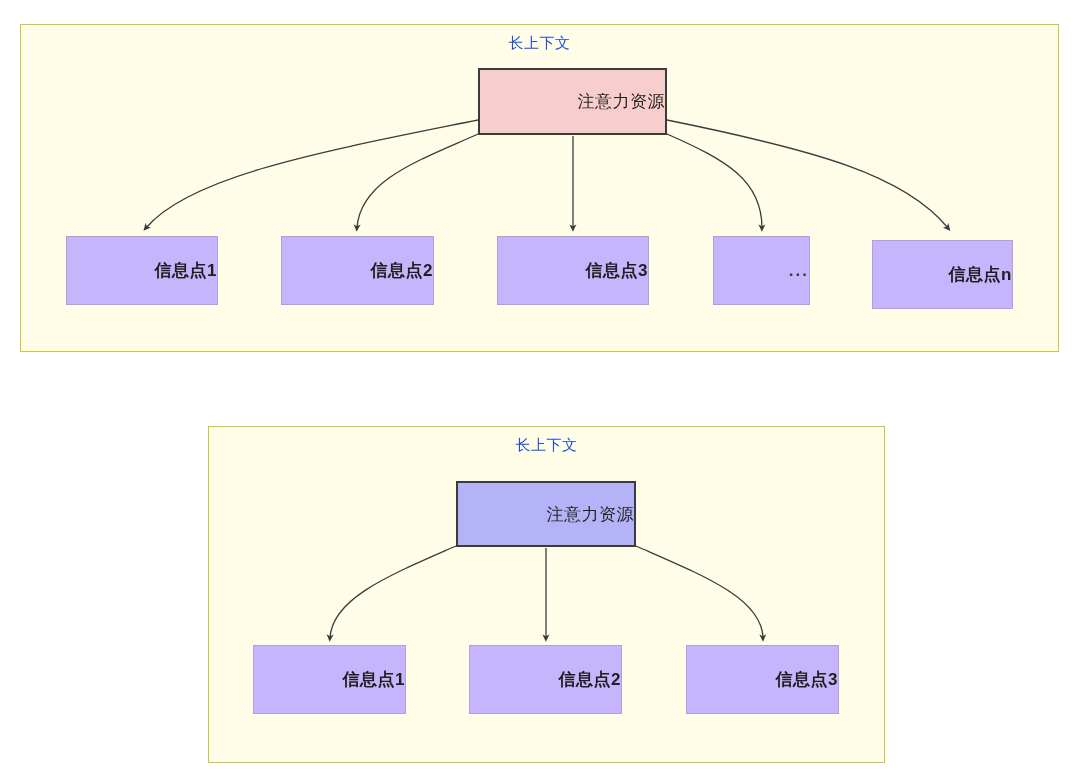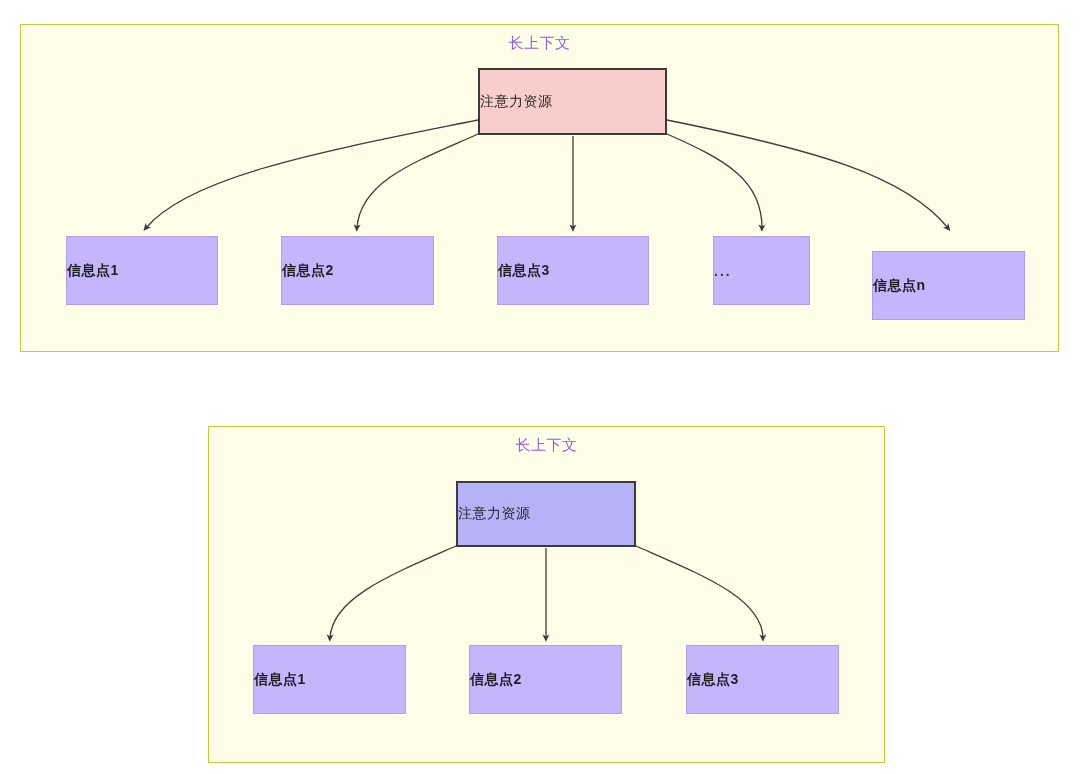--- a/index.html
+++ b/index.html
@@ -20,33 +20,33 @@
   }
   #panel-long{left:20px;top:24px;width:1039px;height:328px;}
   #panel-short{left:208px;top:426px;width:677px;height:337px;}
 
   .panel-title{
     position:absolute;
     width:100%;
     text-align:center;
     top:8px;left:0;
     font-size:15px;
-    color:#8b5cf6;
+    color:#1d4ed8;
     letter-spacing:.5px;
     line-height:20px;
   }
 
   
   .node{
     position:absolute;
     box-sizing:border-box;
     display:flex;
     align-items:center;
-    justify-content:flex-start;
-    font-size:14px;
+    justify-content:flex-end;
+    font-size:17px;
     color:#1f1f1f;
     letter-spacing:.5px;
   }
   .node-attention-red{
     background:#f8cecc;
     border:2px solid #3b3b3b;
   }
   .node-attention-purple{
     background:#b5b3f7;
     border:2px solid #3b3b3b;
@@ -114,21 +114,21 @@
   </div>
 
   <div class="node node-info" style="left:497px;top:236px;width:152px;height:69px;">
     <span>信息点3</span>
   </div>
 
   <div class="node node-info" style="left:713px;top:236px;width:97px;height:69px;">
     <span class="node-ellipsis">...</span>
   </div>
 
-  <div class="node node-info" style="left:872px;top:251px;width:153px;height:69px;">
+  <div class="node node-info" style="left:872px;top:240px;width:141px;height:69px;">
     <span>信息点n</span>
   </div>
 
   <div class="panel" id="panel-short">
     <div class="panel-title">长上下文</div>
   </div>
 
   <svg class="edges">
 
     <path class="edge" marker-end="url(#arrowhead)" d="M456,546 C390,575 332,598 330,638"></path>

